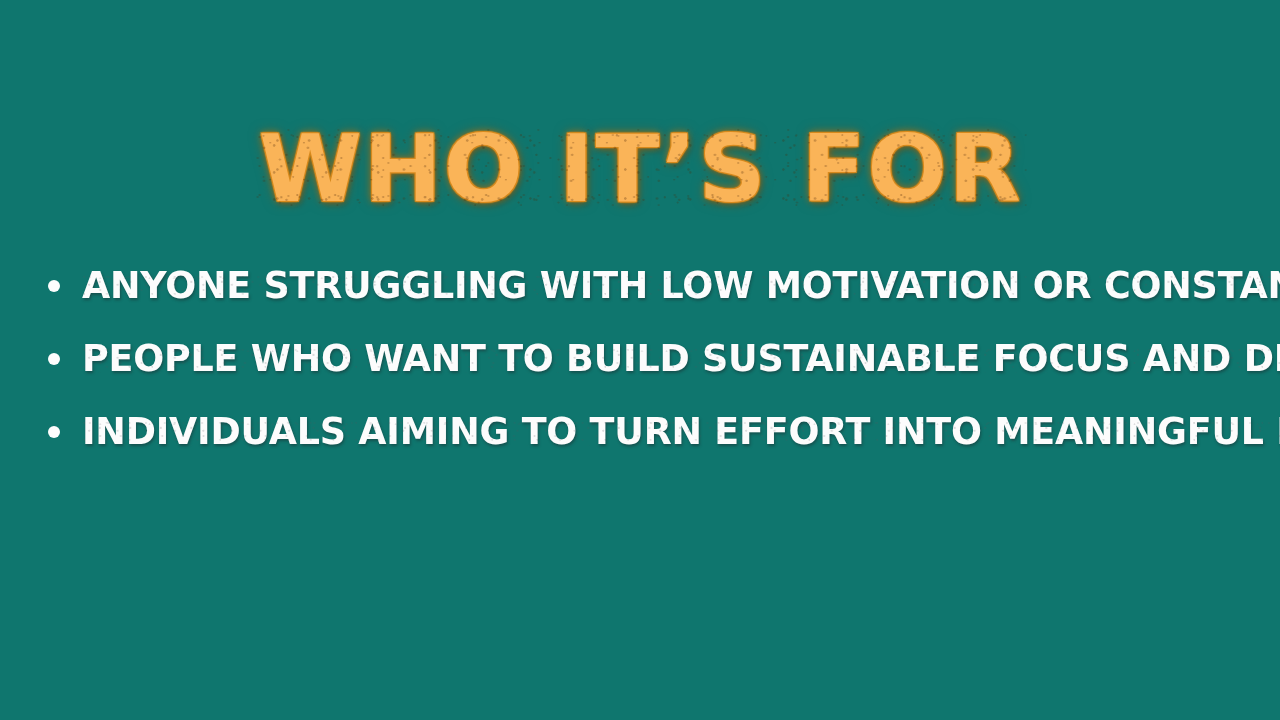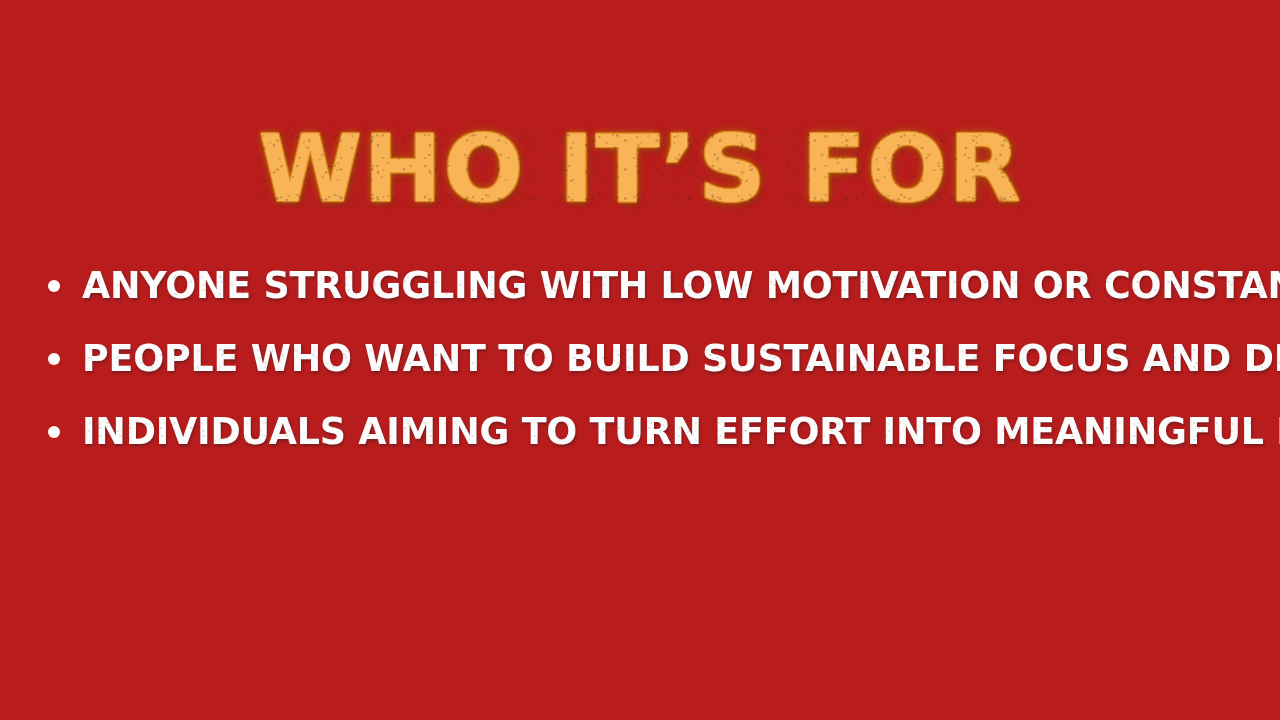--- a/index.html
+++ b/index.html
@@ -13,21 +13,21 @@
 
   body {
     background: #555358;
     font-family: "DejaVu Sans", sans-serif;
   }
 
   .slide {
     position: relative;
     width: 1280px;
     height: 720px;
-    background: #b91c1c;
+    background: #0f766e;
     overflow: hidden;
   }
 
   
   .title-wrap {
     position: absolute;
     left: 0;
     top: 62px;
     width: 1280px;
     text-align: center;

